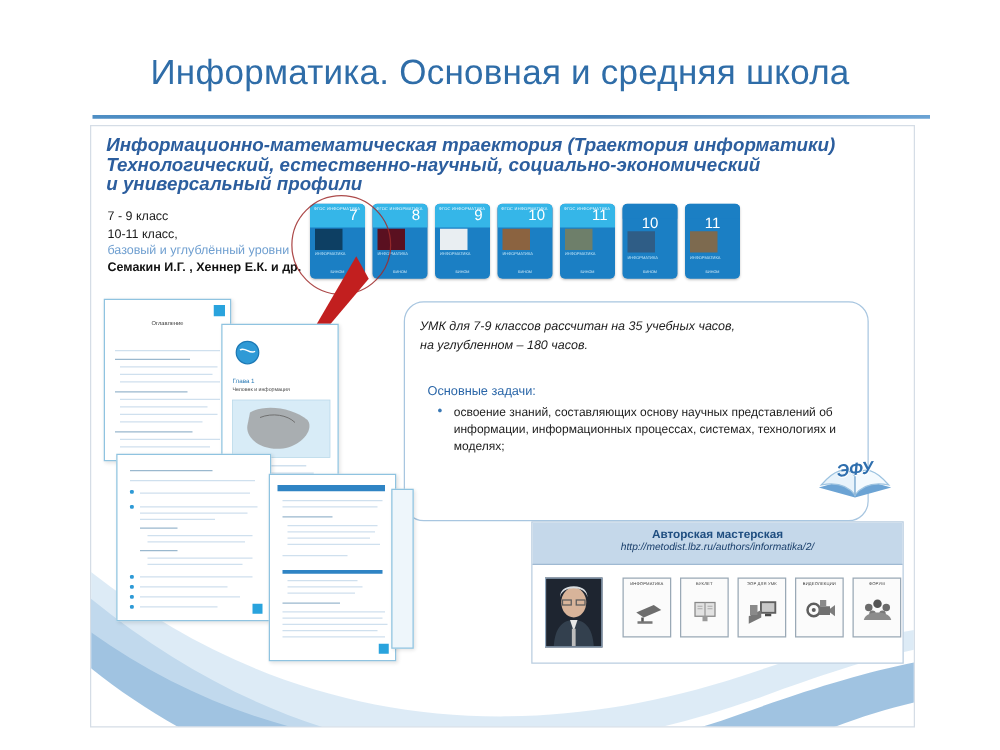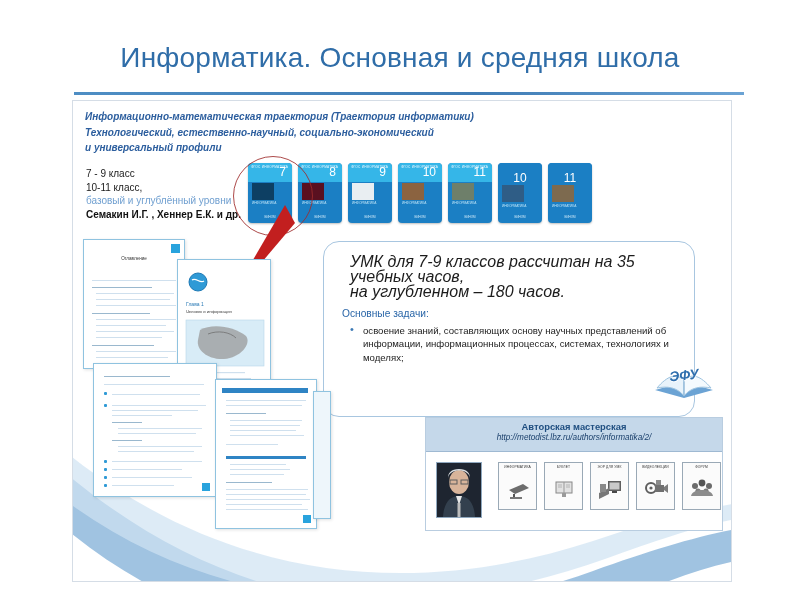--- a/index.html
+++ b/index.html
@@ -49,21 +49,21 @@
     left: -40px; top: 300px;
     width: 780px; height: 260px;
     pointer-events: none;
   }
 
   
   .trajectory {
     position: absolute;
     left: 12px; top: 8px;
     width: 620px;
-    font-size: 10px;
+    font-size: 15px;
     line-height: 15.5px;
     font-weight: bold;
     font-style: italic;
     color: #2c5e9e;
     white-space: nowrap;
   }
 
   
   .classinfo {
     position: absolute;
@@ -137,22 +137,22 @@
   
   .bubble {
     position: absolute;
     left: 250px; top: 140px;
     width: 370px; height: 174px;
     background: #ffffff;
     border: 1px solid #a8c6e0;
     border-radius: 16px;
   }
   .bubble .hours {
-    position: absolute; left: 26px; top: 12px; right: 12px;
-    font-size: 16px; line-height: 15px;
+    position: absolute; left: 12px; top: 12px; right: 12px;
+    font-size: 10px; line-height: 15px;
     font-style: italic; color: #1c1c1c;
   }
   .bubble .tasks-title {
     position: absolute; left: 18px; top: 66px;
     font-size: 10.2px; color: #2a66a8;
   }
   .bubble ul {
     position: absolute; left: 24px; top: 82px; right: 14px;
     margin: 0; padding: 0; list-style: none;
   }

